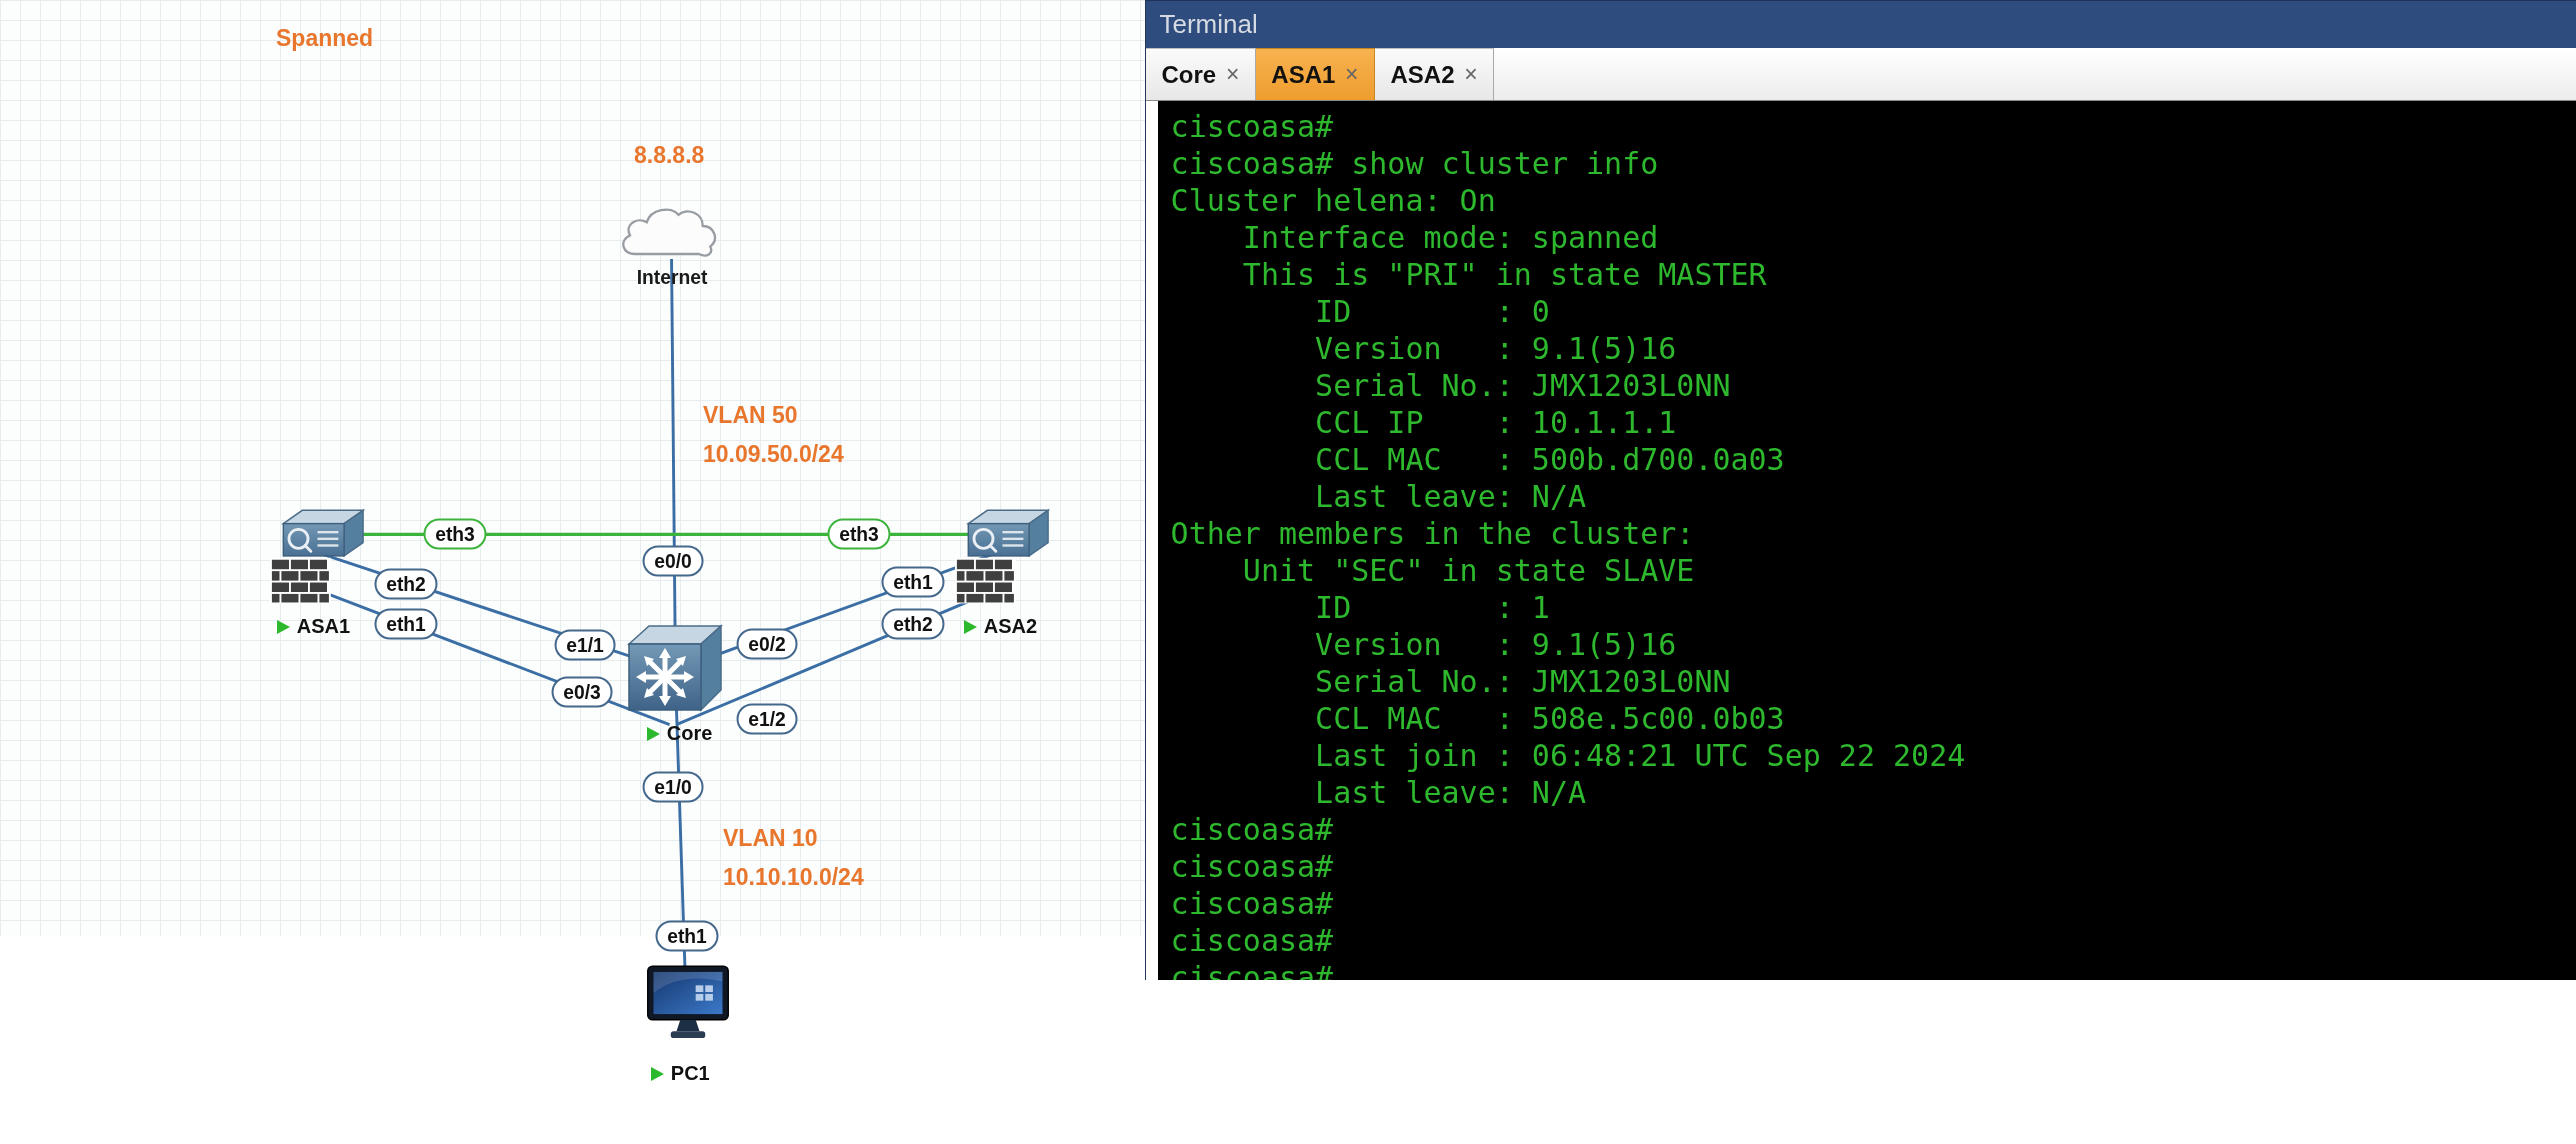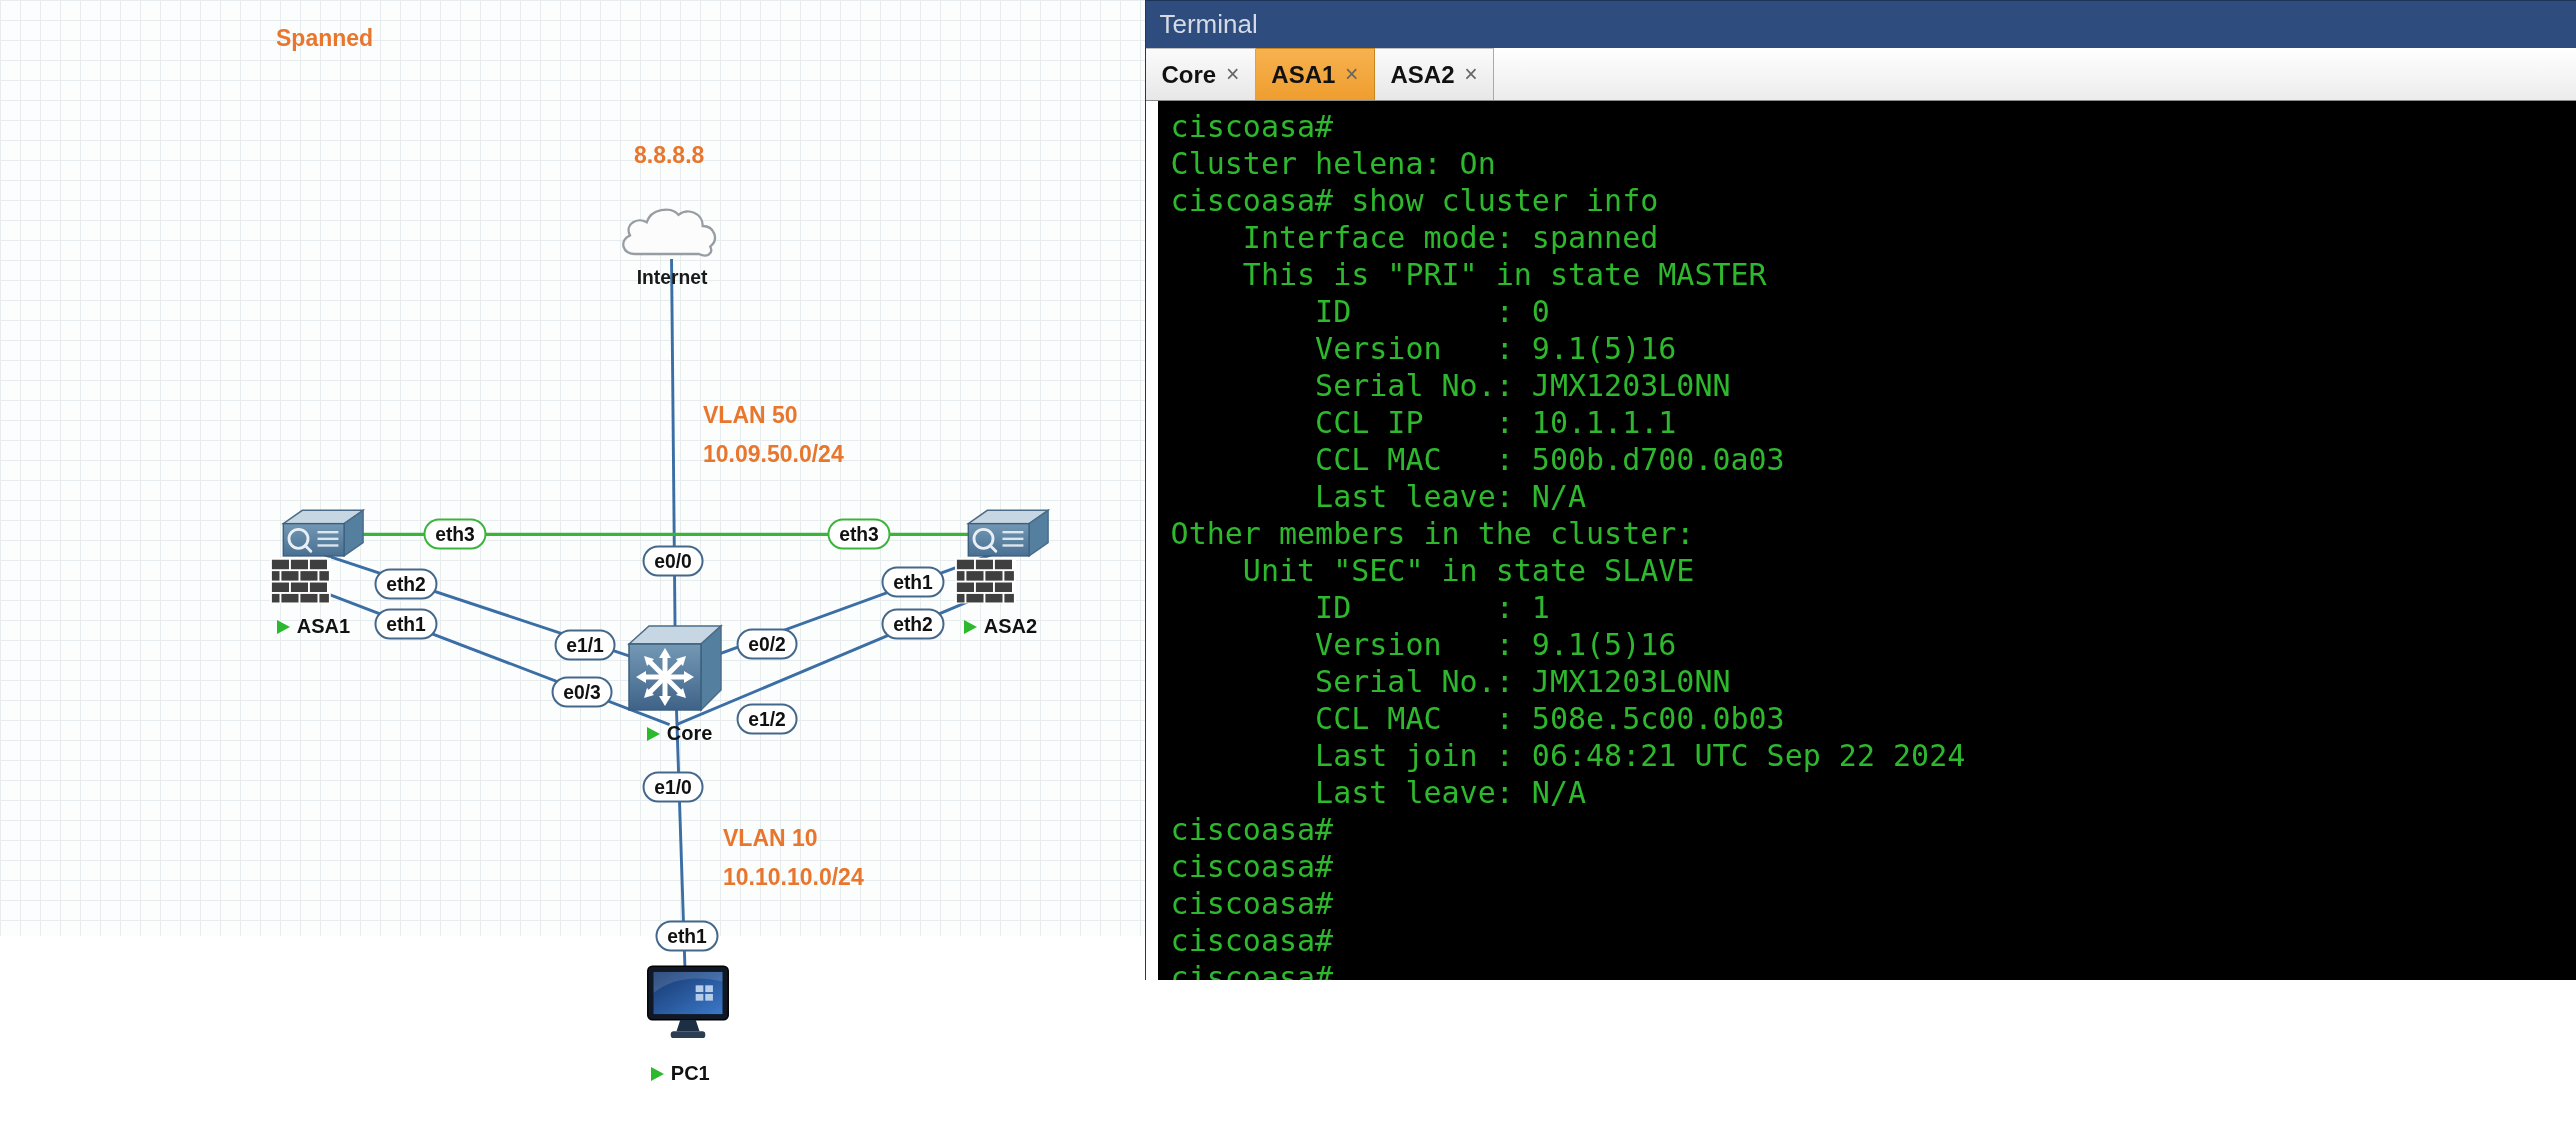--- a/index.html
+++ b/index.html
@@ -253,22 +253,22 @@
         <span class="x">×</span>
       </div>
       <div class="tab">
         <span>ASA2</span>
         <span class="x">×</span>
       </div>
     </div>
 
     <div class="t-body">
         <div class="tline">ciscoasa# </div>
+        <div class="tline">ciscoasa# show cluster info</div>
         <div class="tline">Cluster helena: On</div>
-        <div class="tline">ciscoasa# show cluster info</div>
         <div class="tline">    Interface mode: spanned</div>
         <div class="tline">    This is "PRI" in state MASTER</div>
         <div class="tline">        ID        : 0</div>
         <div class="tline">        Version   : 9.1(5)16</div>
         <div class="tline">        Serial No.: JMX1203L0NN</div>
         <div class="tline">        CCL IP    : 10.1.1.1</div>
         <div class="tline">        CCL MAC   : 500b.d700.0a03</div>
         <div class="tline">        Last leave: N/A</div>
         <div class="tline">Other members in the cluster:</div>
         <div class="tline">    Unit "SEC" in state SLAVE</div>

